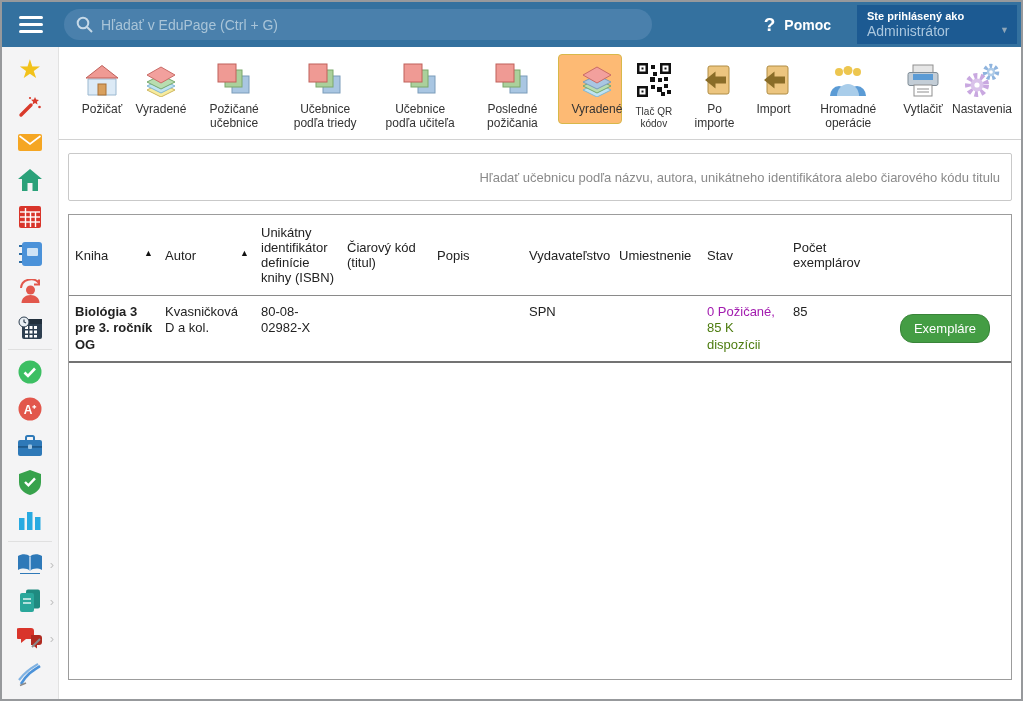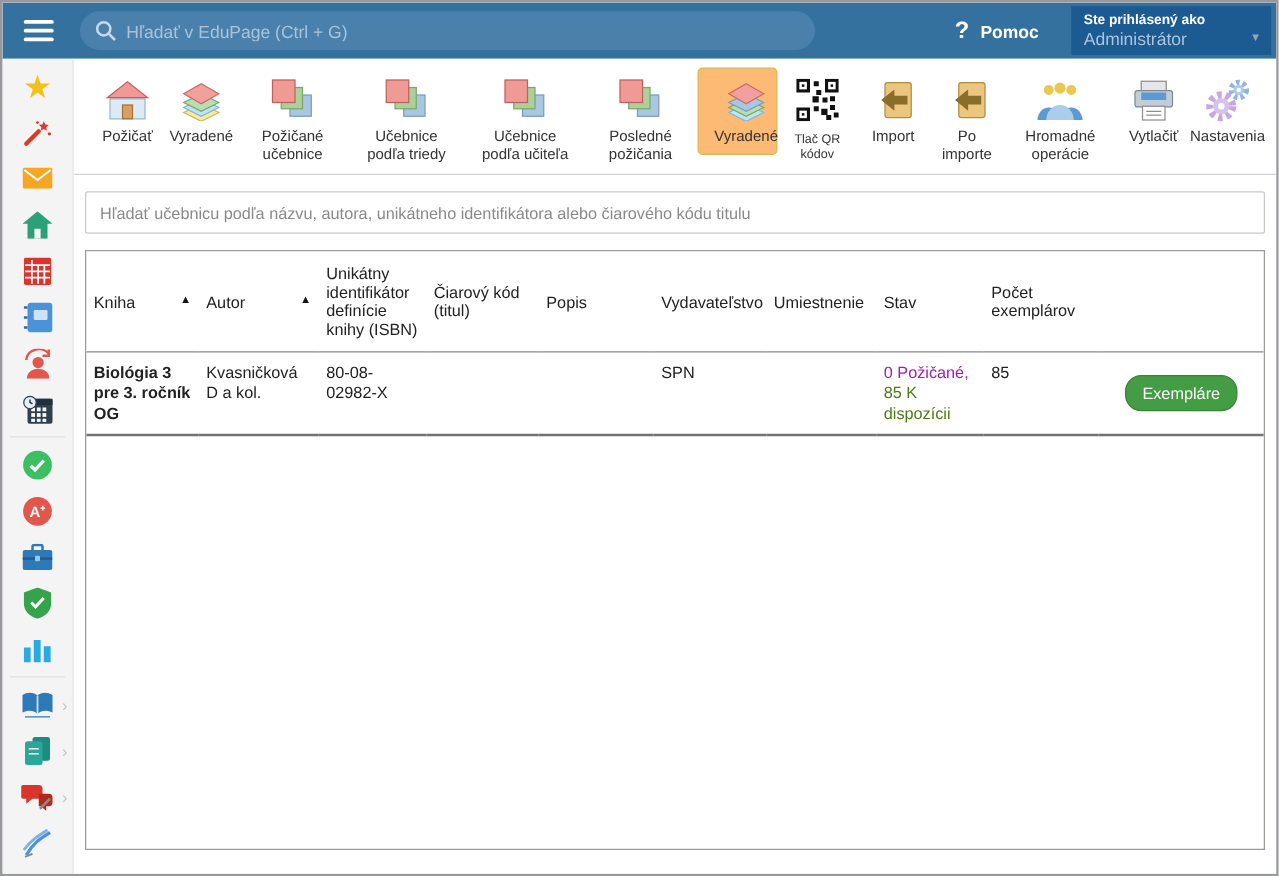--- a/index.html
+++ b/index.html
@@ -36,21 +36,21 @@
   
   .toolbar { flex:0 0 93px; display:flex; align-items:flex-start; padding:7px 10px 0 14px; border-bottom:1px solid #d2d2d2; gap:1px; }
   .tool { display:flex; flex-direction:column; align-items:center; padding:5px 6px 6px; border:1px solid transparent; border-radius:4px; min-width:58px; max-width:94px; cursor:pointer; }
   .tool.selected { background:#fdba74; border-color:#d8b84a;padding-left:20px; }
   .tool .ticon { height:40px; display:flex; align-items:center; justify-content:center; }
   .tool .tlabel { font-size:12px; color:#333; text-align:center; line-height:1.15; margin-top:3px; }
   .tool .tlabel.small { font-size:10px; margin-top:6px; }
 
   
   .filter-wrap { flex:0 0 auto; margin:13px 9px 0 9px; }
-  .filter-wrap input { width:100%; height:34px; border:1px solid #c9c9c9; border-radius:2px; padding:0 11px; font-size:13px; color:#555; outline:none; }
+  .filter-wrap input { width:100%; height:48px; border:1px solid #c9c9c9; border-radius:2px; padding:0 11px; font-size:13px; color:#555; outline:none;text-align:right; }
   .filter-wrap input::placeholder { color:#8a8a8a; }
 
   
   .table-wrap { flex:1; margin:13px 9px 19px 9px; border:1px solid #9c9c9c; min-height:0; overflow:hidden; background:#fff; }
   table { width:100%; border-collapse:collapse; font-size:13px; color:#222; table-layout:fixed; }
   thead th { font-weight:normal; text-align:left; vertical-align:middle; padding:10px 6px; border-bottom:1px solid #8a8a8a; }
   th .th-flex { display:flex; align-items:flex-start; justify-content:space-between; }
   .sort-arrow { font-size:9px; color:#111; margin-left:4px; }
   tbody td { vertical-align:top; padding:8px 6px; border-bottom:2px solid #737373; line-height:1.25; }
   td.kniha { font-weight:bold; }
@@ -353,31 +353,31 @@
           <span class="tlabel small">Tlač QR kódov</span>
         </div>
 
         <div class="tool">
           <span class="ticon">
             <svg width="34" height="32" viewBox="0 0 34 32">
                 <rect x="10" y="2" width="21" height="28" rx="2" fill="#ecc57f" stroke="#b08d45"></rect>
                 <path d="M28 12.5 H17.5 V7.5 L7 16 L17.5 24.5 V19.5 H28 Z" fill="#8a6d28"></path>
               </svg>
           </span>
-          <span class="tlabel">Import</span>
+          <span class="tlabel">Po importe</span>
         </div>
 
         <div class="tool">
           <span class="ticon">
             <svg width="34" height="32" viewBox="0 0 34 32">
                 <rect x="10" y="2" width="21" height="28" rx="2" fill="#ecc57f" stroke="#b08d45"></rect>
                 <path d="M28 12.5 H17.5 V7.5 L7 16 L17.5 24.5 V19.5 H28 Z" fill="#8a6d28"></path>
               </svg>
           </span>
-          <span class="tlabel">Po importe</span>
+          <span class="tlabel">Import</span>
         </div>
 
         <div class="tool">
           <span class="ticon">
             <svg width="38" height="31" viewBox="0 0 38 31">
                 <circle cx="10" cy="7" r="4" fill="#edc64f"></circle>
                 <circle cx="28" cy="7" r="4" fill="#edc64f"></circle>
                 <circle cx="19" cy="5.5" r="4.5" fill="#edc64f"></circle>
                 <path d="M1 31 a9 10 0 0 1 18 0 z" fill="#5b9bd5"></path>
                 <path d="M19 31 a9 10 0 0 1 18 0 z" fill="#5b9bd5"></path>

